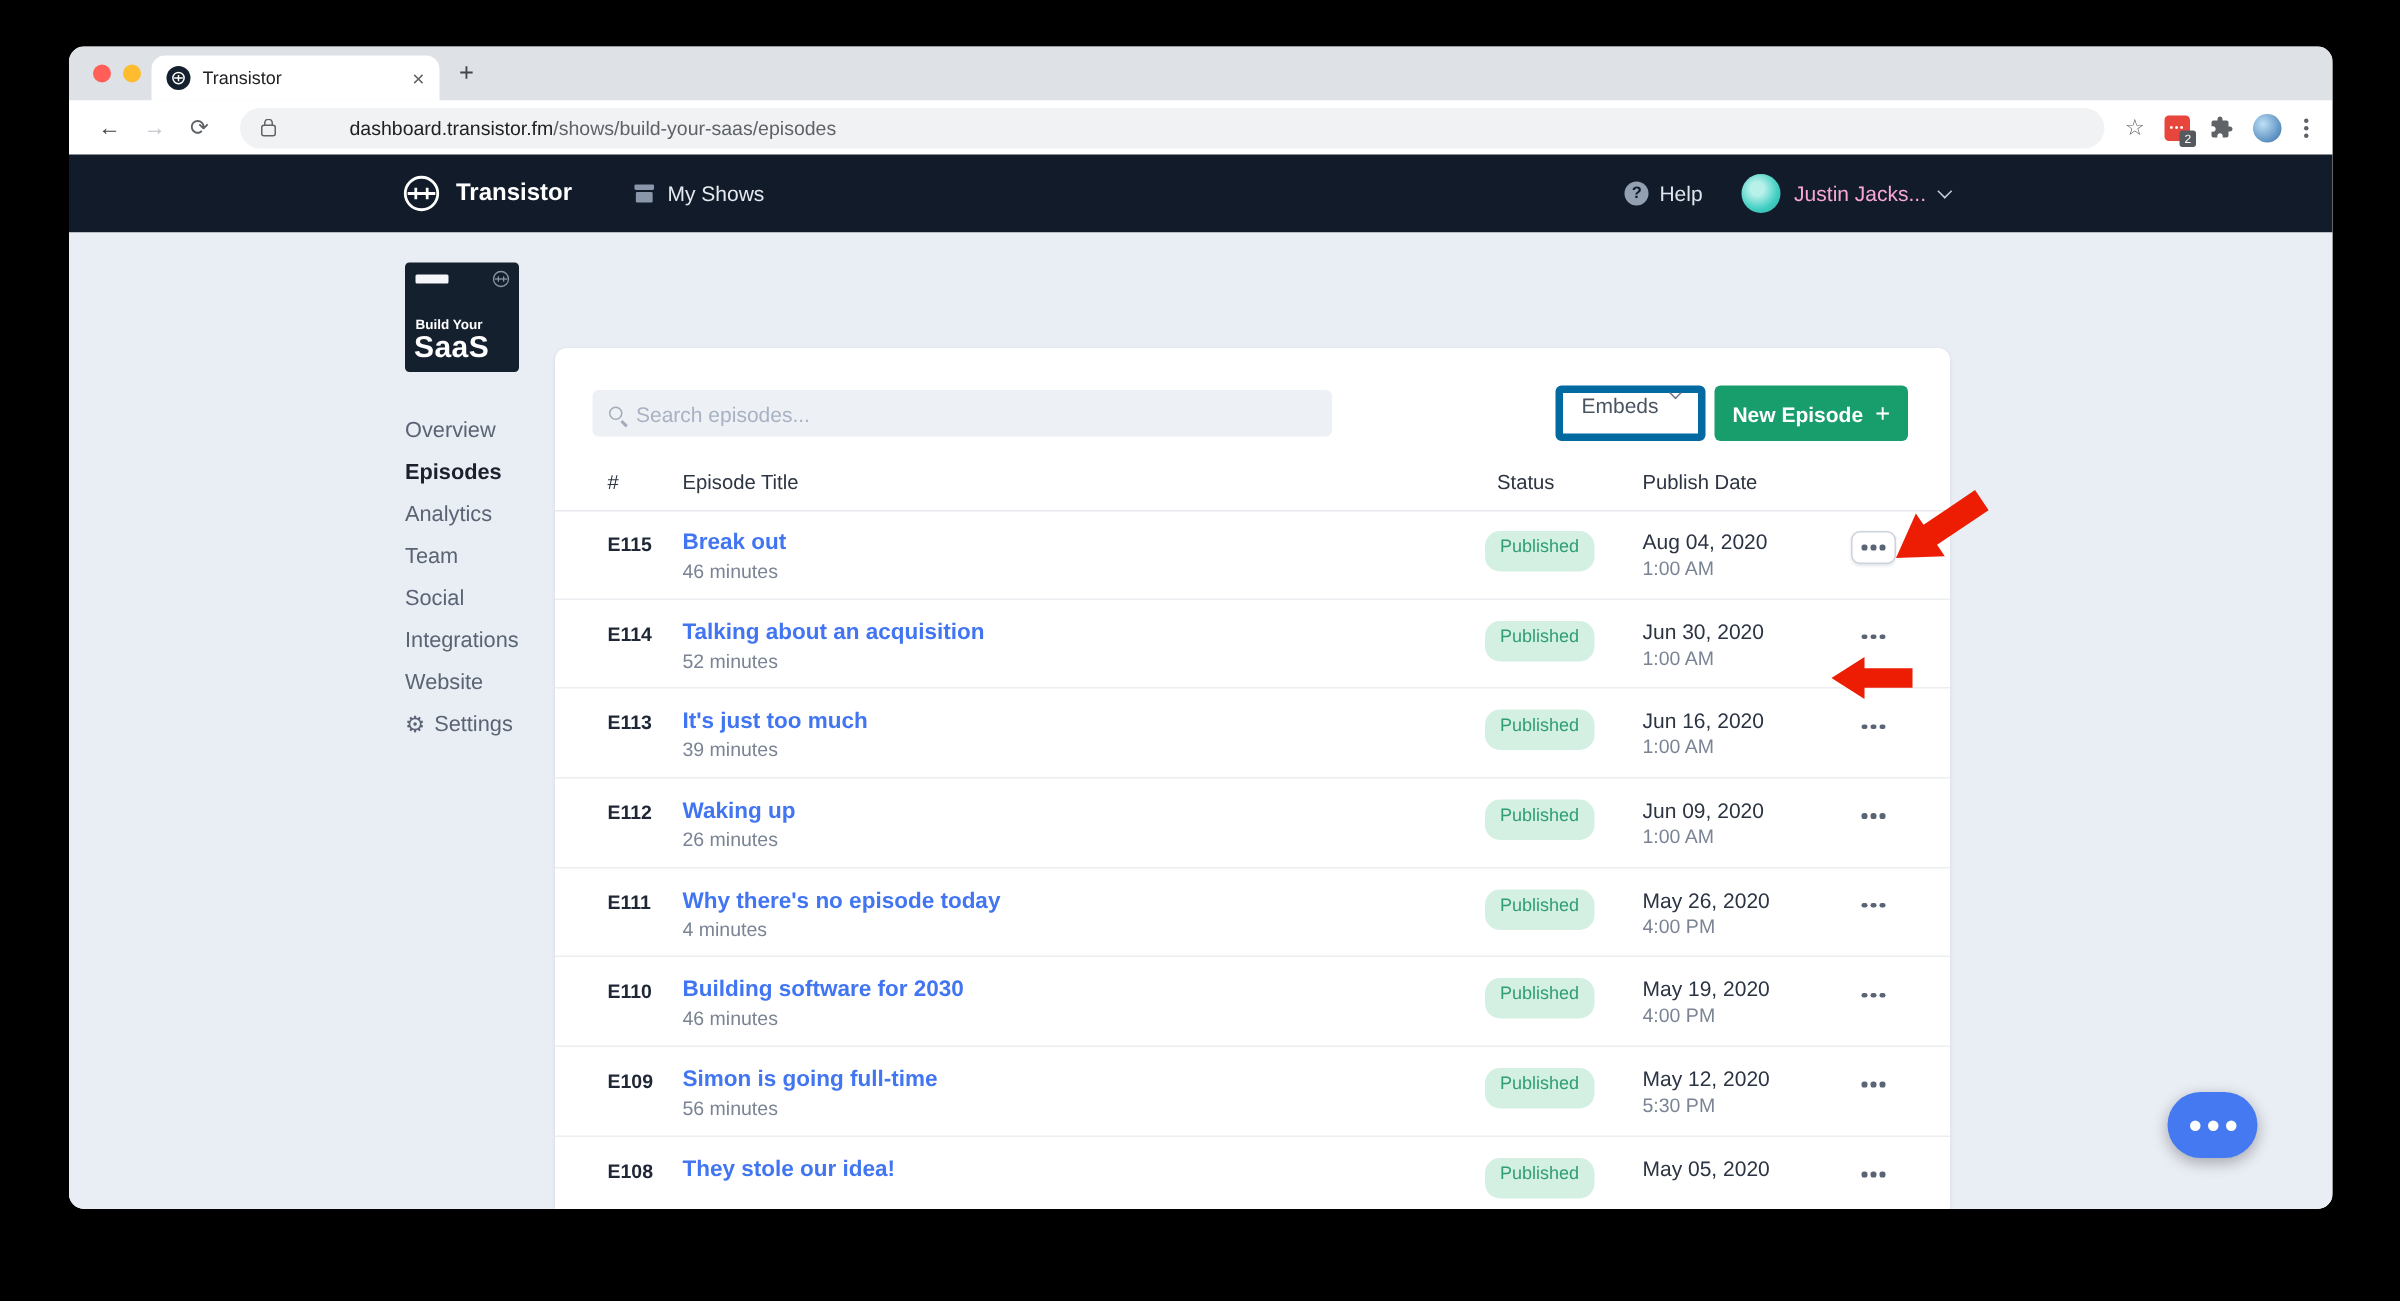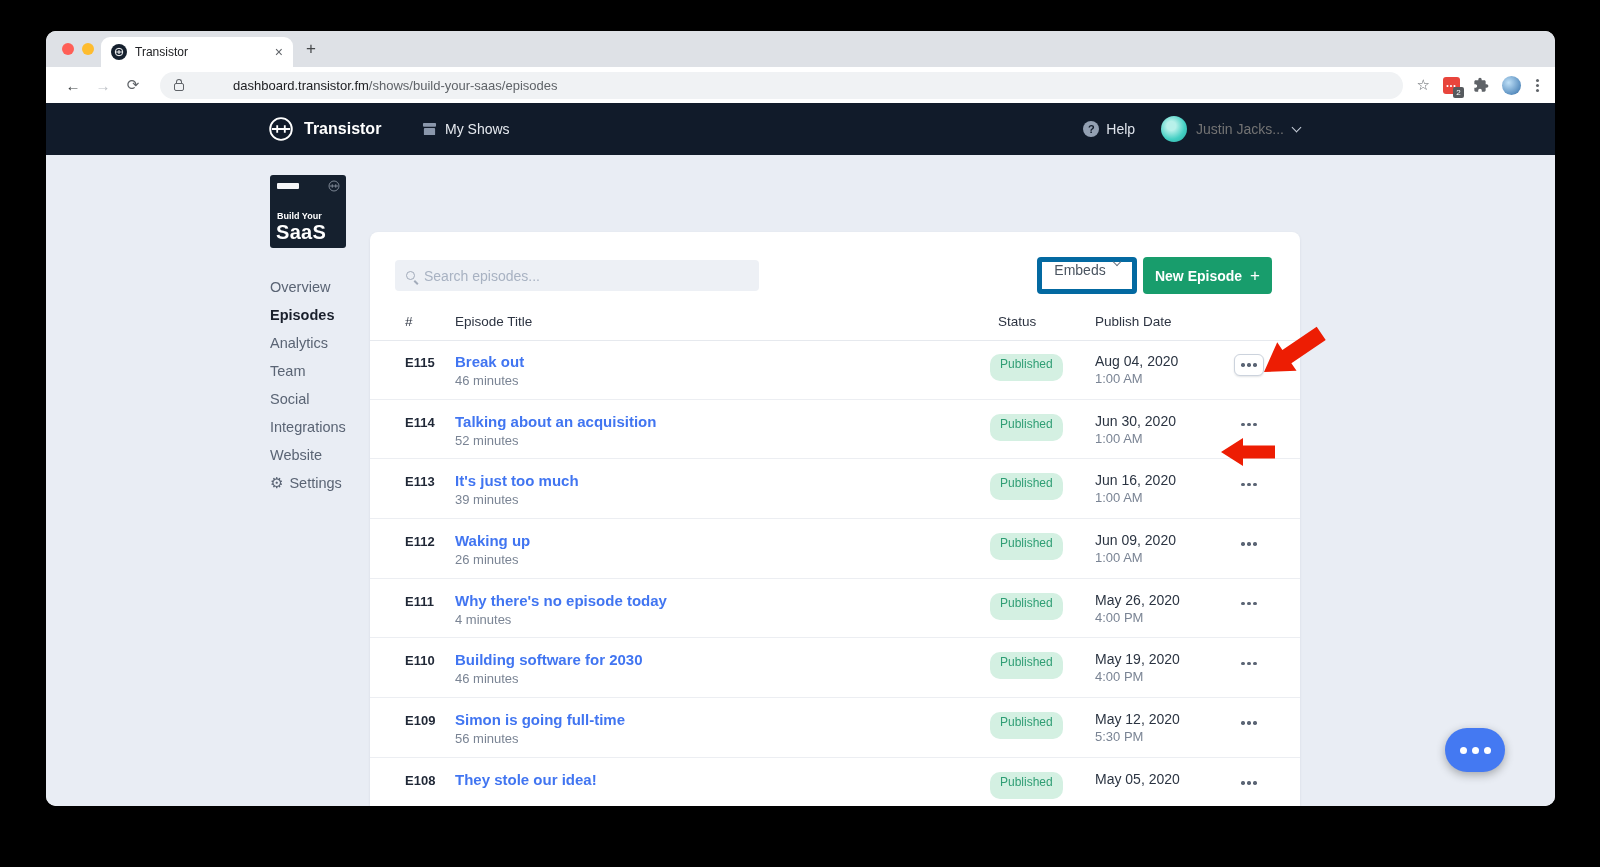--- a/index.html
+++ b/index.html
@@ -37,21 +37,21 @@
   .kebab { display:flex; flex-direction:column; gap:2px; padding:0 2px; }
   .kebab i { width:3px; height:3px; border-radius:50%; background:#5f6368; }
 
   
   .appnav { position:relative; height:52px; background:#111b2a; }
   .brand { position:absolute; left:222px; top:0; height:52px; display:flex; align-items:center; gap:10px; color:#fff; font-weight:bold; font-size:16px; }
   .myshows { position:absolute; left:376px; top:0; height:52px; display:flex; align-items:center; gap:8px; color:#e6eaf0; font-size:14px; }
   .navright { position:absolute; right:255px; top:0; height:52px; display:flex; align-items:center; gap:26px; }
   .helpwrap { display:flex; align-items:center; gap:7px; color:#dfe4ec; font-size:14px; }
   .help-icon { width:16px; height:16px; border-radius:50%; background:#93a0b2; color:#111b2a; font-size:11px; font-weight:bold; text-align:center; line-height:16px; }
-  .userwrap { display:flex; align-items:center; gap:9px; color:#737373; font-size:14px; }
+  .userwrap { display:flex; align-items:center; gap:9px; color:#f9a8d4; font-size:14px; }
   .user-avatar { width:26px; height:26px; border-radius:50%; background:radial-gradient(circle at 40% 38%, #b8f1ea 20%, #43cfc3 60%, #2ba79d); }
   .chev { width:7px; height:7px; border-right:1.6px solid #c6cdd8; border-bottom:1.6px solid #c6cdd8; transform:rotate(45deg); margin-top:-4px; }
 
   
   .appbody { position:relative; height:651px; background:#e9edf4; }
 
   .artwork { position:absolute; left:224px; top:20px; width:76px; height:73px; background:#15202e; border-radius:3px; padding:6px; }
   .art-badge { position:absolute; left:7px; top:8px; width:22px; height:6px; background:#f5f6f8; border-radius:1px; }
   .art-logo { position:absolute; right:6px; top:5px; opacity:.8; }
   .art-l1 { position:absolute; left:7px; top:36px; color:#fff; font-size:9px; font-weight:bold; }
@@ -60,21 +60,21 @@
   .sidenav { position:absolute; left:224px; top:118px; width:130px; }
   .side-item { height:28px; display:flex; align-items:center; gap:6px; font-size:14.5px; color:#5a6474; cursor:pointer; }
   .side-item.active { color:#1a202c; font-weight:bold; }
   .side-item .gear:empty{ display:none; }
   .side-item .gear { font-size:15px; }
 
   .page-title { position:absolute; left:324px; top:24px; font-size:27px; font-weight:800; color:#1a202c; letter-spacing:-.3px; }
 
   .card { position:absolute; left:324px; top:77px; width:930px; height:574px; background:#fff; border-radius:8px 8px 0 0; box-shadow:0 1px 3px rgba(20,30,50,.08); }
 
-  .searchbox { position:absolute; left:25px; top:28px; width:364px; height:31px; background:#edf0f5; border-radius:4px; display:flex; align-items:center; padding:0 11px; gap:9px; }
+  .searchbox { position:absolute; left:25px; top:28px; width:493px; height:31px; background:#edf0f5; border-radius:4px; display:flex; align-items:center; padding:0 11px; gap:9px; }
   .mag { width:9px; height:9px; border:1.6px solid #a2abba; border-radius:50%; position:relative; flex:none; }
   .mag:after { content:""; position:absolute; left:8px; top:8px; width:5px; height:1.6px; background:#a2abba; transform:rotate(45deg); transform-origin:0 0; }
   .searchbox input { border:none; background:transparent; outline:none; font-size:14px; color:#42506a; width:100%; font-family:"Liberation Sans", sans-serif; }
   .searchbox input::placeholder { color:#a8b2c2; }
 
   .embeds-btn { position:absolute; left:667px; top:25px; width:100px; height:37px; background:#fff; border:5px solid #0369a1; border-radius:4px; display:flex; justify-content:center; gap:8px; font-size:14px; color:#4a5460; cursor:pointer; }
   .chev-dark { width:6px; height:6px; border-right:1.5px solid #6b7584; border-bottom:1.5px solid #6b7584; transform:rotate(45deg); margin-top:-3px; }
   .new-btn { position:absolute; left:773px; top:25px; width:129px; height:37px; background:#189d6c; border:none; border-radius:4px; color:#fff; font-size:14px; font-weight:bold; display:flex; align-items:center; justify-content:center; gap:8px; cursor:pointer; font-family:"Liberation Sans", sans-serif; }
   .new-btn .plus { font-size:17px; font-weight:normal; }
 

